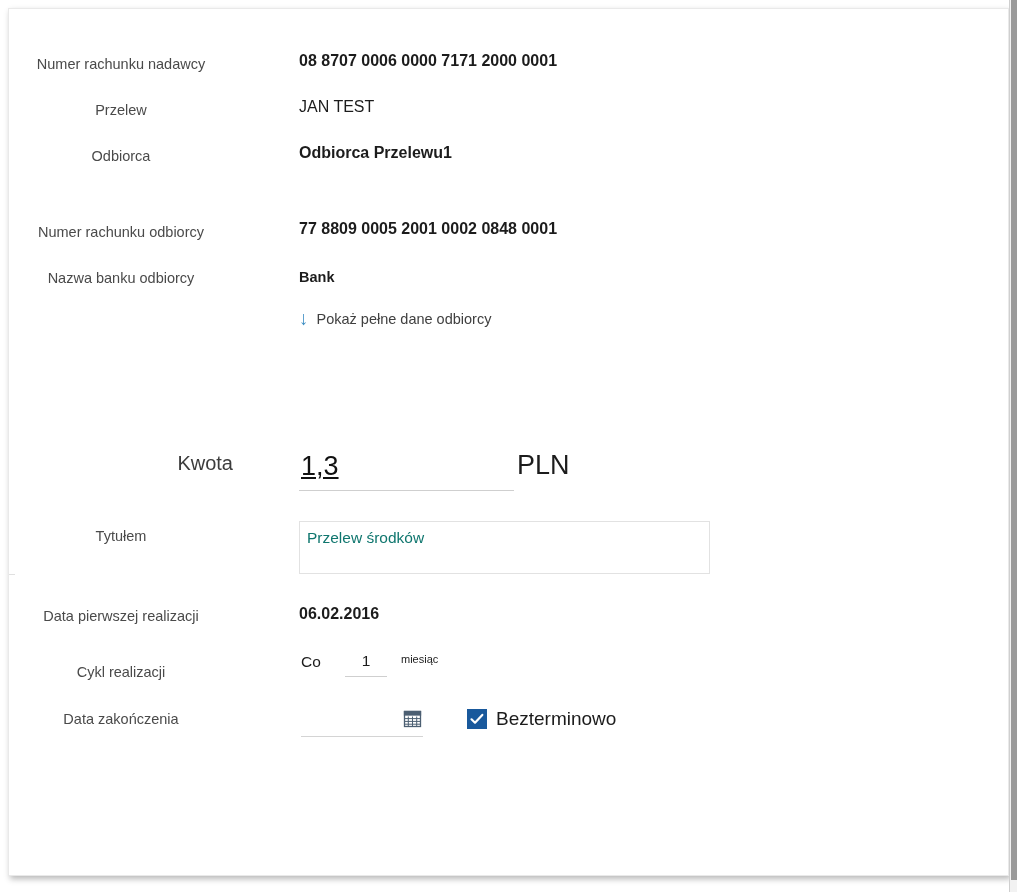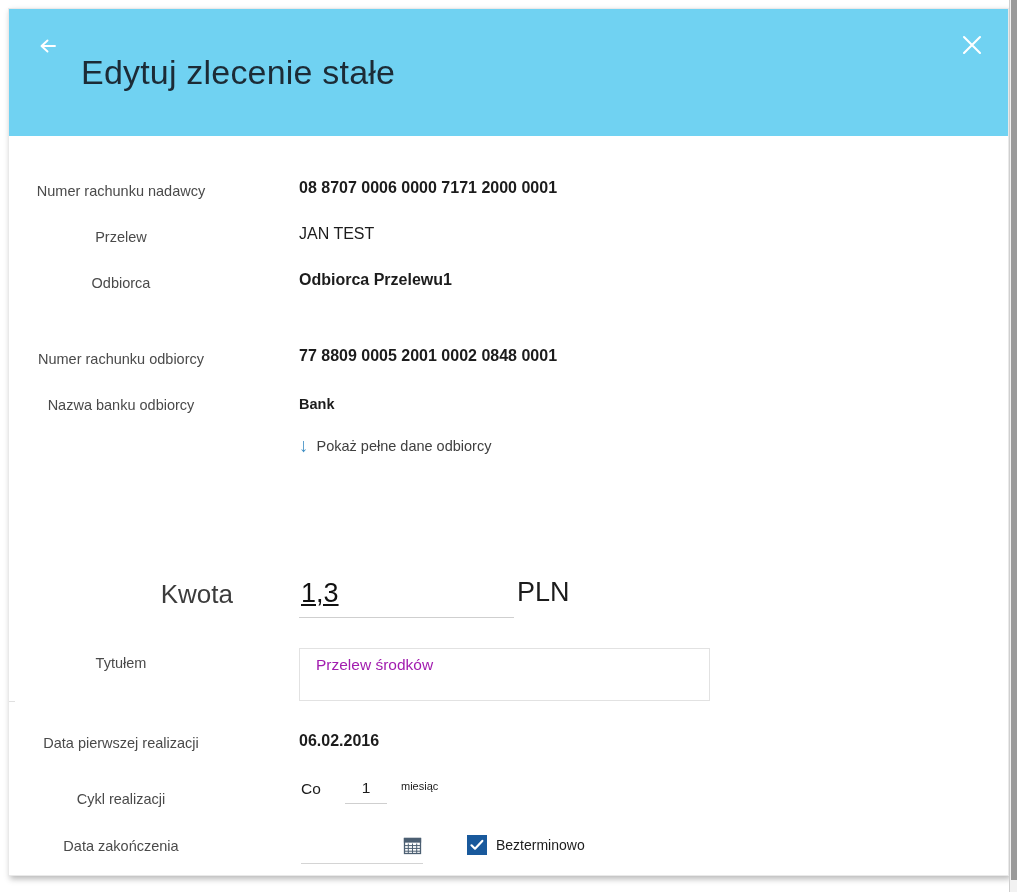--- a/index.html
+++ b/index.html
@@ -131,21 +131,21 @@
     color: #404040;
   }
 
   
   #amount-label {
     position: absolute;
     left: 0;
     width: 224px;
     text-align: right;
     top: 443px;
-    font-size: 26px;
+    font-size: 20px;
     color: #3c3c3c;
   }
   #amount-input {
     position: absolute;
     left: 290px;
     top: 437px;
     width: 215px;
     height: 45px;
     border: none;
     border-bottom: 1px solid #cfcfcf;
@@ -170,22 +170,22 @@
     position: absolute;
     left: 290px;
     top: 512px;
     width: 411px;
     height: 53px;
     border: 1px solid #e2e2e2;
     background: #ffffff;
     resize: none;
     font-family: "Liberation Sans", sans-serif;
     font-size: 15.5px;
-    color: #a21caf;
-    padding: 6px 16px;
+    color: #0f766e;
+    padding: 6px 7px;
     outline: none;
     line-height: 1.3;
   }
 
   
   #cycle-prefix {
     position: absolute;
     left: 292px;
     top: 644px;
     font-size: 15.5px;
@@ -251,56 +251,40 @@
   }
   #indefinite-box {
     width: 20px;
     height: 20px;
     background: #19599c;
     border: 1px solid #19599c;
     position: relative;
     line-height: 0;
   }
   #indefinite-label {
-    font-size: 14px;
+    font-size: 19px;
     color: #1c1c1c;
     white-space: nowrap;
   }
 
   
   #panel-divider {
     position: absolute;
     left: 0px;
     top: 565px;
     width: 6px;
     height: 1px;
     background: #e0e0e0;
   }
 </style>
 </head>
 <body>
 
 <div id="dialog">
 
-  <div id="header">
-
-    <div id="back-arrow">
-      <svg width="30" height="30" viewBox="0 0 30 30" aria-hidden="true">
-        <path d="M22 15 H9 M14.5 9.5 L8.5 15 L14.5 20.5" fill="none" stroke="#ffffff" stroke-width="1.9" stroke-linecap="round" stroke-linejoin="round"></path>
-      </svg>
-    </div>
-
-    <div id="close-x">
-      <svg width="28" height="28" viewBox="0 0 28 28" aria-hidden="true">
-        <path d="M6 6 L22 22 M22 6 L6 22" fill="none" stroke="#ffffff" stroke-width="2.1" stroke-linecap="round"></path>
-      </svg>
-    </div>
-
-    <div id="dialog-title">Edytuj zlecenie stałe</div>
-  </div>
 
   <div id="form-body">
 
     <div id="panel-divider"></div>
 
     <div class="row">
       <div class="label" style="top:47px">Numer rachunku nadawcy</div>
       <div class="value bold" style="top:43px">08 8707 0006 0000 7171 2000 0001</div>
     </div>
 

